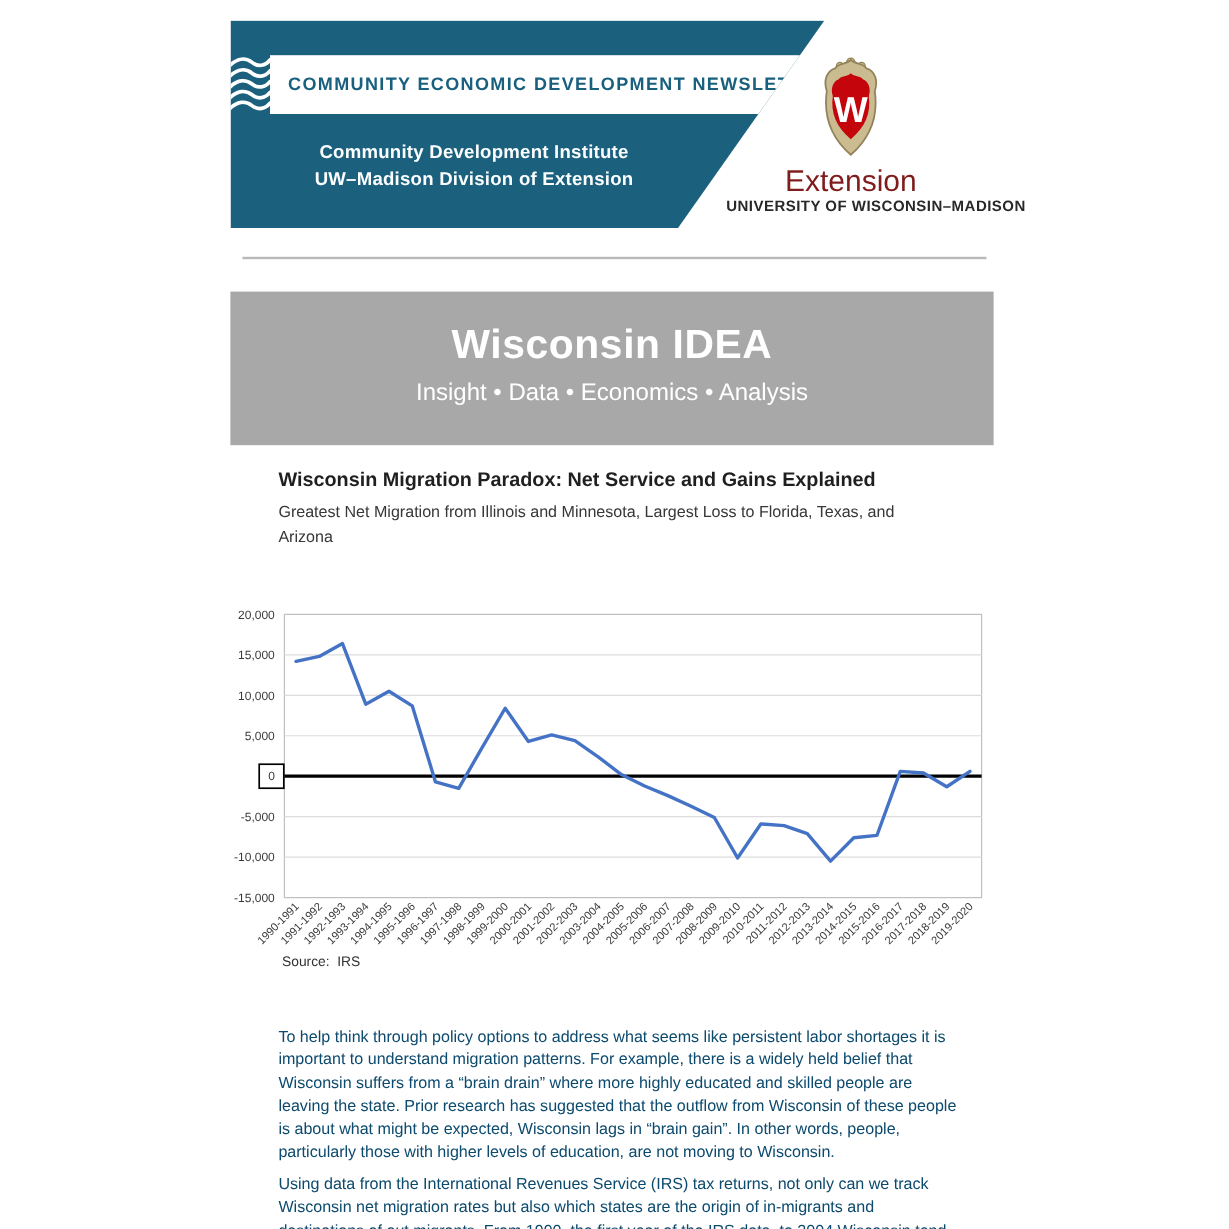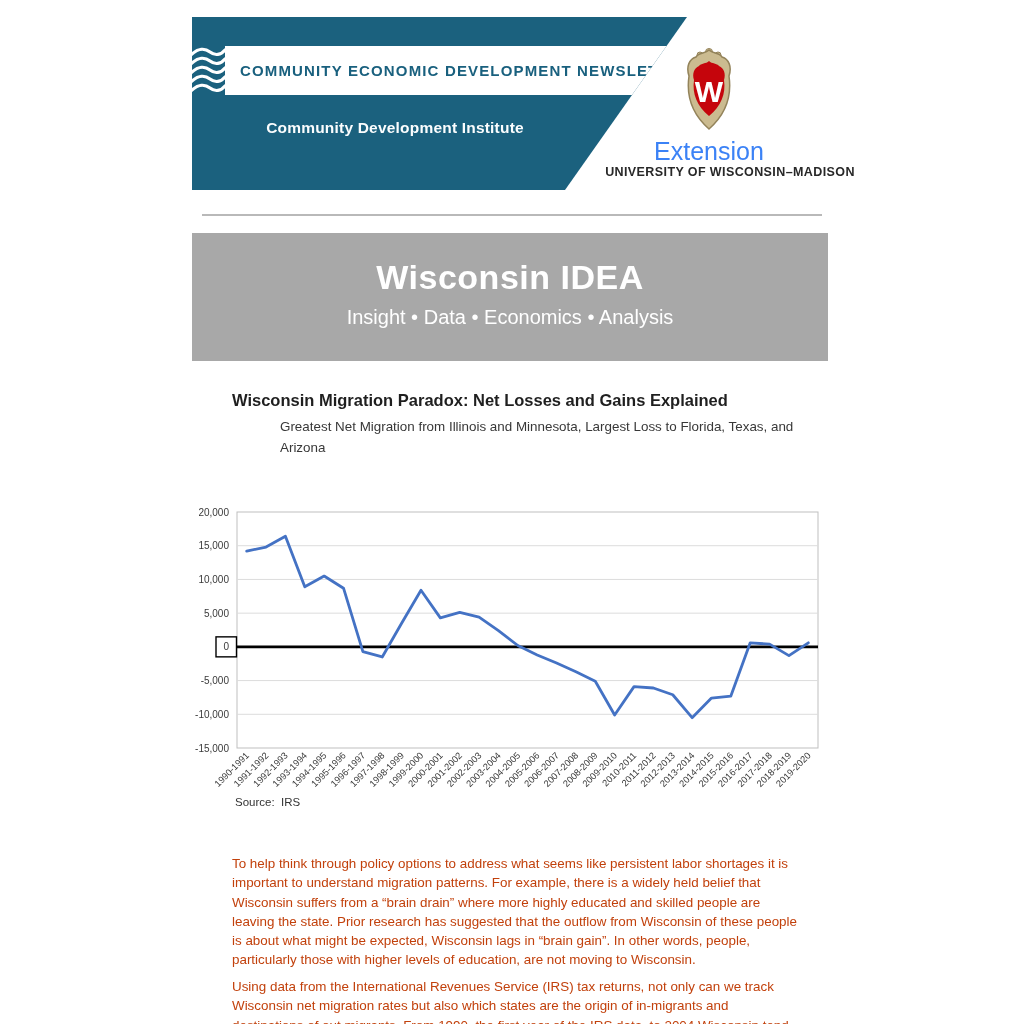--- a/index.html
+++ b/index.html
@@ -12,39 +12,39 @@
     clip-path:polygon(0 0, 495px 0, 373px 173px, 0 173px); }
   .white-band { position:absolute; left:33px; top:29px; width:462px; height:49px; background:#ffffff; }
   .band-title { position:absolute; left:15px; top:0; line-height:49px; font-size:15px; font-weight:bold;
     color:#19607e; letter-spacing:1.15px; white-space:nowrap; }
   .wave-icon { position:absolute; left:-2px; top:30px; }
   .institute-block { position:absolute; left:0; top:100px; width:406px; text-align:center;
     color:#fbfdfe; font-size:15.5px; font-weight:700; line-height:22px; letter-spacing:0.2px; }
 
   
   .crest { left:684px; top:47px; }
-  .extension-label { left:644px; top:137px; width:130px; text-align:center; color:#3b82f6;
+  .extension-label { left:644px; top:137px; width:130px; text-align:center; color:#7f1d1d;
     font-size:25px; font-weight:500; }
   .univ-label { left:579px; top:165px; width:260px; text-align:center; color:#282828;
     font-size:12.5px; font-weight:bold; letter-spacing:0.4px; white-space:nowrap;margin-left:21px; }
 
   .divider { left:202px; top:214px; width:620px; height:2px; background:#b9b9b9; }
 
   
-  .gray-banner { left:192px; top:233px; width:636px; height:128px; background:#a8a8a8;
+  .gray-banner { left:192px; top:243px; width:636px; height:128px; background:#a8a8a8;
     text-align:center; color:#ffffff; }
   .banner-title { padding-top:25px; font-size:34px; font-weight:bold; letter-spacing:0.5px; }
   .banner-tagline { padding-top:9px; font-size:20px; }
 
   
   .article-title { left:232px; top:391px; width:600px; font-size:16.5px; font-weight:bold; color:#1f1f1f; }
-  .article-subtitle { left:232px; top:416px; width:556px; font-size:13.4px; line-height:21px; color:#383838;margin-left:48px; }
+  .article-subtitle { left:232px; top:416px; width:556px; font-size:13.4px; line-height:21px; color:#383838; }
   .chart-svg { left:195px; top:505px; }
   .source-note { left:211px; top:796px; font-size:11.5px; color:#333333; white-space:pre;margin-left:24px; }
-  .body-para { width:566px; font-size:13.4px; line-height:19.3px; color:#c2410c; }
+  .body-para { width:566px; font-size:13.4px; line-height:19.3px; color:#0c4a6e; }
   .para-1 { left:232px; top:854px; }
   .para-2 { left:232px; top:977px; }
 
   svg text { font-family:"Liberation Sans", sans-serif; }
 </style>
 </head>
 <body>
 
 <div class="abs teal-shape">
   <div class="white-band">
@@ -54,20 +54,21 @@
     <g fill="none" stroke="#ffffff" stroke-width="3.1" stroke-linecap="round">
       <path d="M1,8  C8,1  15,1  20,5  C25,9  31,8  35,3"></path>
       <path d="M1,17 C8,10 15,10 20,14 C25,18 31,17 35,12"></path>
       <path d="M1,26 C8,19 15,19 20,23 C25,27 31,26 35,21"></path>
       <path d="M1,35 C8,28 15,28 20,32 C25,36 31,35 35,30"></path>
       <path d="M1,44 C8,37 15,37 20,41 C25,45 31,44 35,39"></path>
     </g>
   </svg>
   <div class="institute-block">
     <div>Community Development Institute</div>
+    <div>UW–Madison Division of Extension</div>
   </div>
 </div>
 
 <svg class="abs crest" width="50" height="92" viewBox="0 0 50 92">
   <circle cx="25" cy="5" r="3.5" fill="#cbbb90" stroke="#93835a" stroke-width="1"></circle>
   <circle cx="16" cy="8" r="3" fill="#cbbb90" stroke="#93835a" stroke-width="1"></circle>
   <circle cx="34" cy="8" r="3" fill="#cbbb90" stroke="#93835a" stroke-width="1"></circle>
   <path d="M25,3 C29,7 35,5 38,10 C45,12 48,20 45,29 C48,50 41,68 25,82 C9,68 2,50 5,29 C2,20 5,12 12,10 C15,5 21,7 25,3 Z" fill="#cbbb90" stroke="#93835a" stroke-width="1.5"></path>
   <path d="M25,14 C28,17 33,16 35,19 C40,21 42,27 40,33 C42,47 37,59 25,69 C13,59 8,47 10,33 C8,27 10,21 15,19 C17,16 22,17 25,14 Z" fill="#c5050c"></path>
   <text x="25" y="55" text-anchor="middle" font-family="Liberation Serif, serif" font-weight="bold" font-size="30" fill="#ffffff">W</text>
@@ -75,21 +76,21 @@
 <div class="abs extension-label">Extension</div>
 <div class="abs univ-label">UNIVERSITY OF WISCONSIN–MADISON</div>
 
 <div class="abs divider"></div>
 
 <div class="abs gray-banner">
   <div class="banner-title">Wisconsin IDEA</div>
   <div class="banner-tagline">Insight • Data • Economics • Analysis</div>
 </div>
 
-<div class="abs article-title">Wisconsin Migration Paradox: Net Losses and Gains Explained</div>
+<div class="abs article-title">Wisconsin Migration Paradox: Net Service and Gains Explained</div>
 <div class="abs article-subtitle">Greatest Net Migration from Illinois and Minnesota, Largest Loss to Florida, Texas, and Arizona</div>
 
 <svg id="chart-svg" class="abs chart-svg" width="645" height="300" viewBox="195 505 645 300">
     <rect x="237" y="512" width="581" height="236" fill="#ffffff" stroke="#bfbfbf" stroke-width="1"></rect>
     <text x="229" y="751.5" text-anchor="end" font-size="10" fill="#3a3a3a">-15,000</text>
     <line x1="237" y1="714.2857142857142" x2="818" y2="714.2857142857142" stroke="#dcdcdc" stroke-width="1"></line>
     <text x="229" y="717.7857142857142" text-anchor="end" font-size="10" fill="#3a3a3a">-10,000</text>
     <line x1="237" y1="680.5714285714286" x2="818" y2="680.5714285714286" stroke="#dcdcdc" stroke-width="1"></line>
     <text x="229" y="684.0714285714286" text-anchor="end" font-size="10" fill="#3a3a3a">-5,000</text>
     <text x="229" y="650.3571428571429" text-anchor="end" font-size="10" fill="#3a3a3a">0</text>

